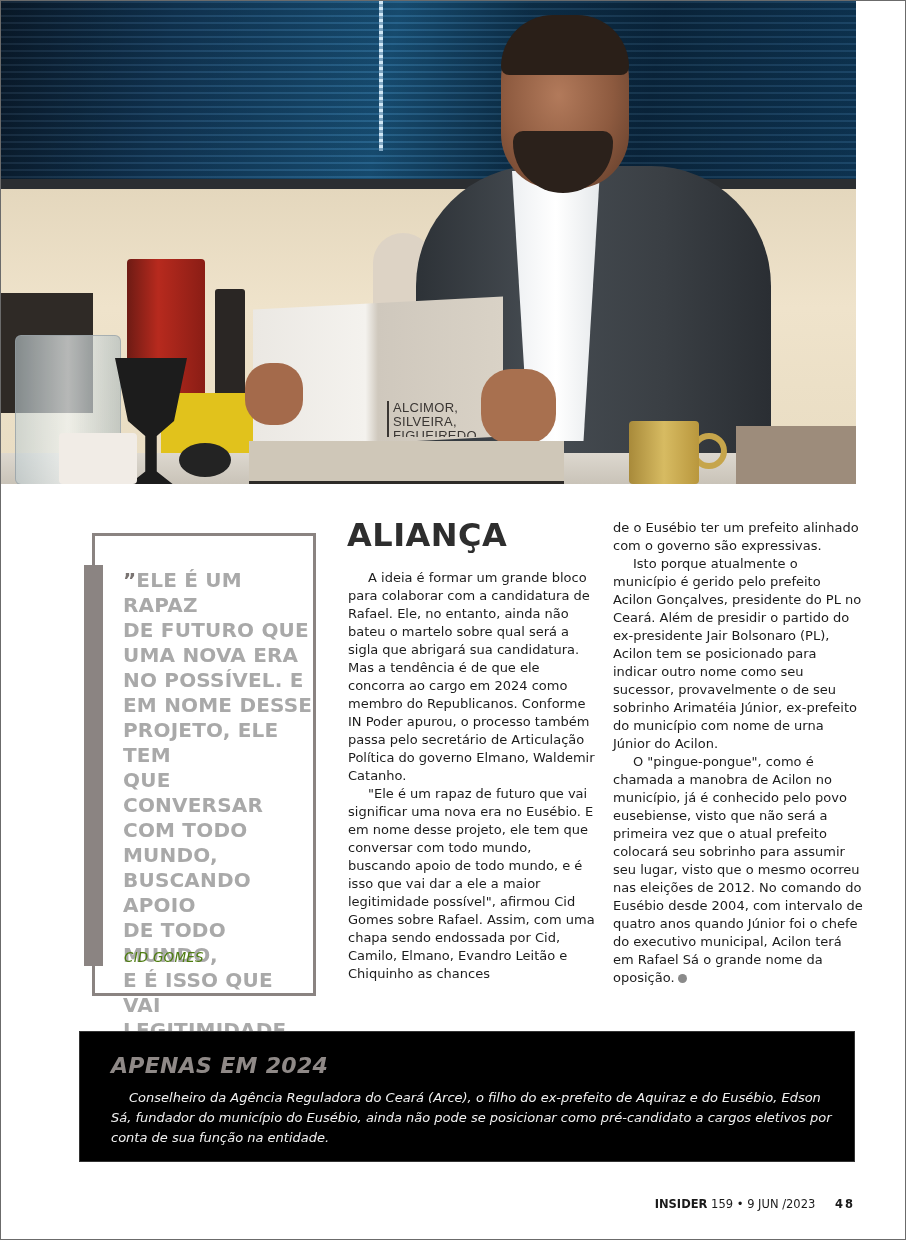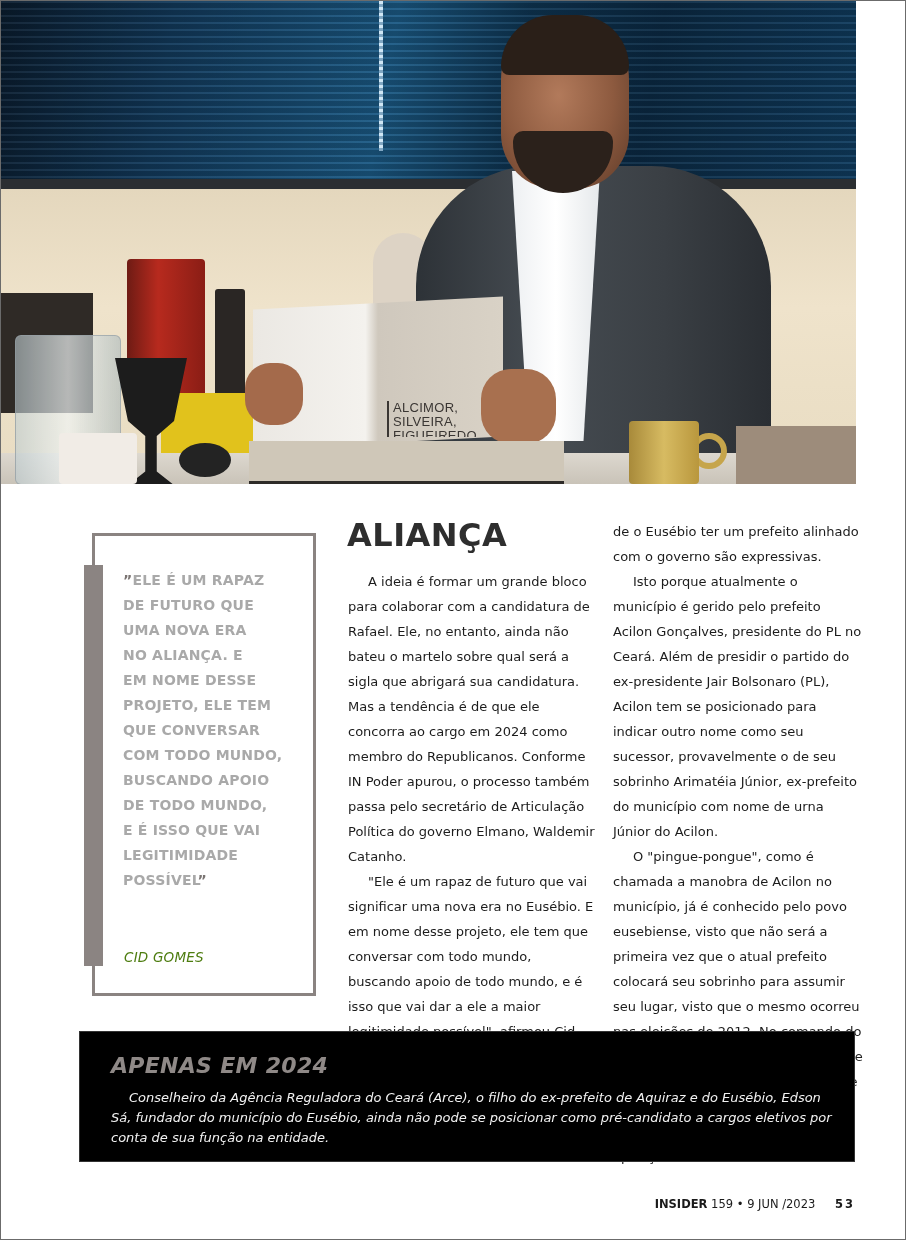--- a/index.html
+++ b/index.html
@@ -35,27 +35,27 @@
   .photo .goblet { position: absolute; left: 114px; top: 357px; width: 72px; height: 126px; background: #1c1c1c; clip-path: polygon(0 0, 100% 0, 82% 50%, 58% 62%, 58% 90%, 80% 100%, 20% 100%, 42% 90%, 42% 62%, 18% 50%); }
   .photo .mug-white { position: absolute; left: 58px; top: 432px; width: 78px; height: 51px; background: #f1ece6; border-radius: 4px; }
   .photo .mouse { position: absolute; left: 178px; top: 442px; width: 52px; height: 34px; background: #232323; border-radius: 50%; }
   .photo .mug-yellow { position: absolute; left: 628px; top: 420px; width: 70px; height: 63px; background: linear-gradient(90deg, #a88a3a, #d7bb62, #b9973d); border-radius: 4px; }
   .photo .mug-handle { position: absolute; left: 690px; top: 432px; width: 36px; height: 36px; border: 6px solid #c6a54b; border-radius: 50%; box-sizing: border-box; }
   .photo .frame-right { position: absolute; left: 735px; top: 425px; width: 120px; height: 58px; background: #9d8c7b; }
 
   
   .quote-box { position: absolute; left: 91px; top: 532px; width: 224px; height: 463px; border: 3px solid #8a8381; box-sizing: border-box; }
   .quote-bar { position: absolute; left: 83px; top: 564px; width: 19px; height: 401px; background: #8b8482; }
-  .quote-text { position: absolute; left: 122px; top: 567px; width: 190px; font-family: "DejaVu Sans", sans-serif; font-weight: bold; font-size: 14px; line-height: 25px; color: #a9a9a9; letter-spacing: 0.2px; }
+  .quote-text { position: absolute; left: 122px; top: 567px; width: 190px; font-family: "DejaVu Sans", sans-serif; font-weight: bold; font-size: 20px; line-height: 25px; color: #a9a9a9; letter-spacing: 0.2px; }
   .quote-text .qmark { color: #7a7472; }
   .quote-author { position: absolute; left: 123px; top: 948px; font-family: "DejaVu Sans", sans-serif; font-style: italic; font-size: 13.5px; color: #4d7c0f; letter-spacing: 0.2px; }
 
   
   .section-title { position: absolute; left: 346px; top: 515px; font-family: "DejaVu Sans", sans-serif; font-weight: bold; font-size: 32px; color: #2e2e2e; letter-spacing: 0.5px; }
-  .col { position: absolute; font-family: "DejaVu Sans", sans-serif; font-size: 13px; line-height: 25px; color: #1c1c1c; }
+  .col { position: absolute; font-family: "DejaVu Sans", sans-serif; font-size: 13px; line-height: 18px; color: #1c1c1c; }
   .col p { margin: 0; }
   .col p.indent { text-indent: 20px; }
   .col1 { left: 347px; top: 568px; width: 250px; }
   .col2 { left: 612px; top: 518px; width: 250px; }
   .end-mark { display: inline-block; width: 9px; height: 9px; border-radius: 50%; background: #8a8a8a; vertical-align: middle; margin-left: 3px; }
 
   
   .box { position: absolute; left: 78px; top: 1030px; width: 776px; height: 131px; background: #000; border: 1px solid #333; box-sizing: border-box; font-style: italic; }
   .box-title { position: absolute; left: 31px; top: 21px; font-family: "DejaVu Sans", sans-serif; font-weight: bold; font-size: 22px; color: #8f8987; letter-spacing: 0.3px; }
   .box-text { position: absolute; left: 31px; top: 56px; width: 725px; font-family: "DejaVu Sans", sans-serif; font-size: 13px; line-height: 20px; color: #f2f2f2; text-indent: 18px; }
@@ -103,21 +103,21 @@
     <div class="mug-yellow"></div>
     <div class="frame-right"></div>
   </div>
 
   <div class="quote-box"></div>
   <div class="quote-bar"></div>
   <div class="quote-text">
     <div><span class="qmark">”</span><span>ELE É UM RAPAZ</span></div>
     <div>DE FUTURO QUE</div>
     <div>UMA NOVA ERA</div>
-    <div>NO ALIANÇA. E</div>
+    <div>NO POSSÍVEL. E</div>
     <div>EM NOME DESSE</div>
     <div>PROJETO, ELE TEM</div>
     <div>QUE CONVERSAR</div>
     <div>COM TODO MUNDO,</div>
     <div>BUSCANDO APOIO</div>
     <div>DE TODO MUNDO,</div>
     <div>E É ISSO QUE VAI</div>
     <div>LEGITIMIDADE</div>
     <div><span>POSSÍVEL</span><span class="qmark">”</span></div>
   </div>
@@ -137,15 +137,15 @@
   <div class="box">
     <div class="box-title">APENAS EM 2024</div>
     <div class="box-text">Conselheiro da Agência Reguladora do Ceará (Arce), o filho do ex-prefeito de Aquiraz e do Eusébio, Edson Sá, fundador do município do  Eusébio, ainda não pode se posicionar como pré-candidato a cargos eletivos por conta de sua função na entidade.</div>
   </div>
 
   <div class="footer">
     <span class="mag">INSIDER</span>
     <span>159</span>
     <span>•</span>
     <span>9 JUN /2023</span>
-    <span class="pgnum">53</span>
+    <span class="pgnum">48</span>
   </div>
 </div>
 
 </body></html>

